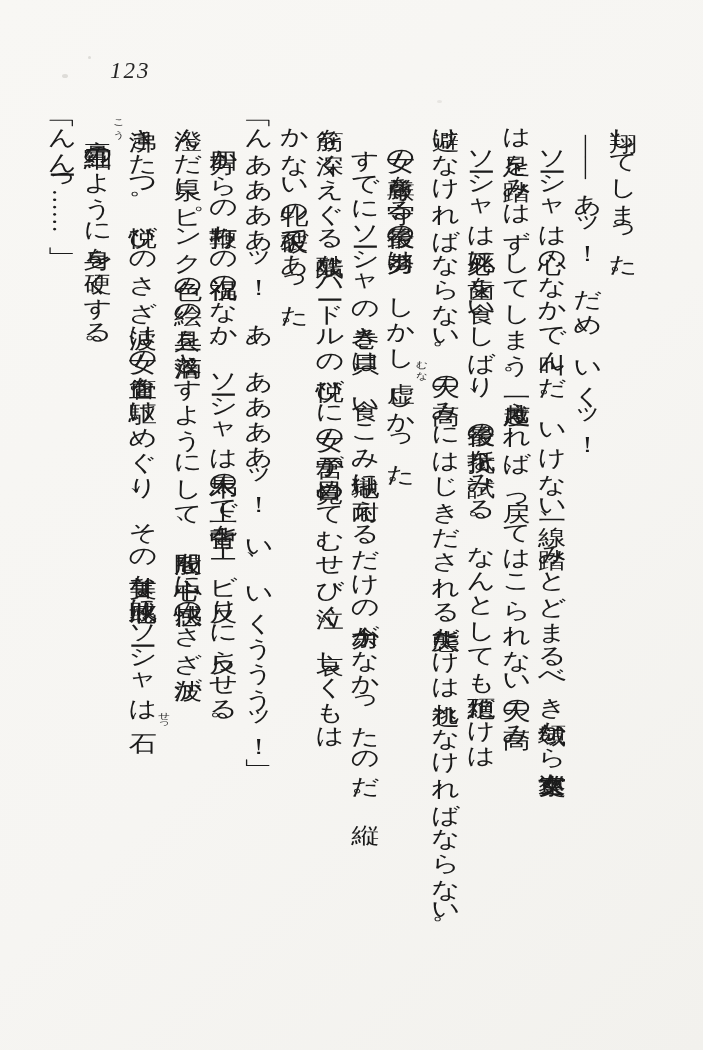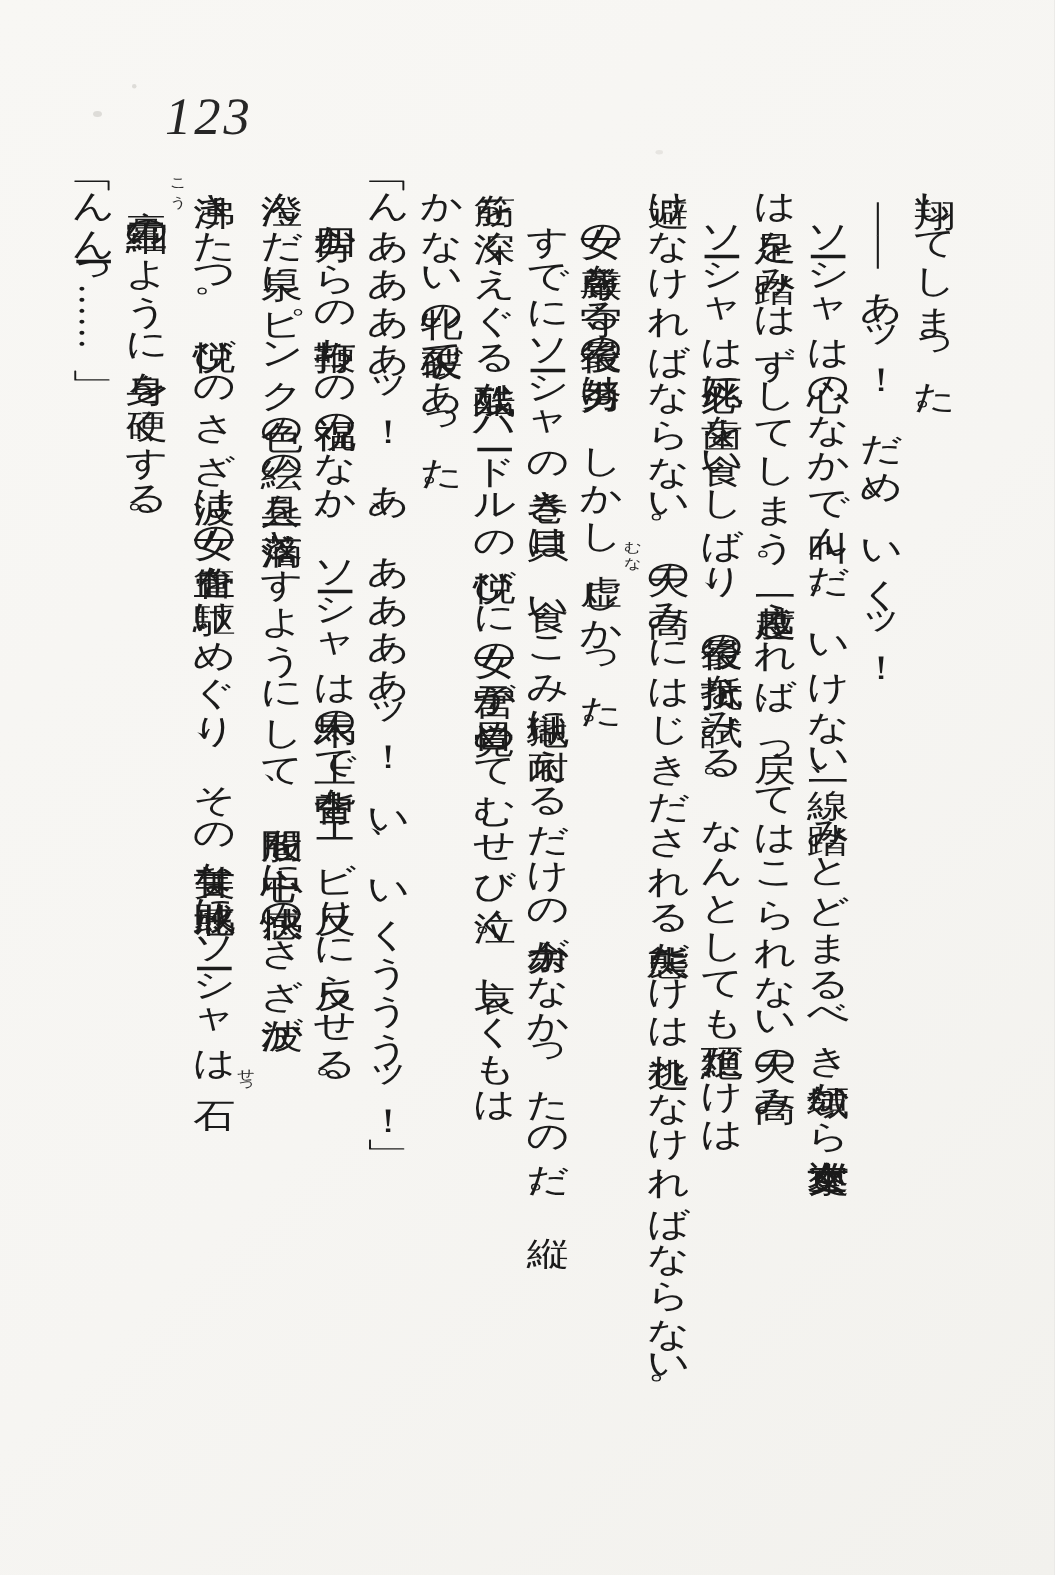--- a/index.html
+++ b/index.html
@@ -13,21 +13,21 @@
     height: 1050px;
     overflow: hidden;
     background: linear-gradient(135deg, #f8f7f4 0%, #f6f5f2 55%, #f2f1ed 100%);
     font-family: "Liberation Serif", "DejaVu Serif", serif;
   }
   .page-number {
     position: absolute;
     top: 58px;
     left: 110px;
     font-style: italic;
-    font-size: 35px;
+    font-size: 23px;
     letter-spacing: 2px;
     color: #262626;
   }
   
   .text-block {
     position: absolute;
     top: 113px;
     right: 62px;
     height: 874px;
     width: 443px;

